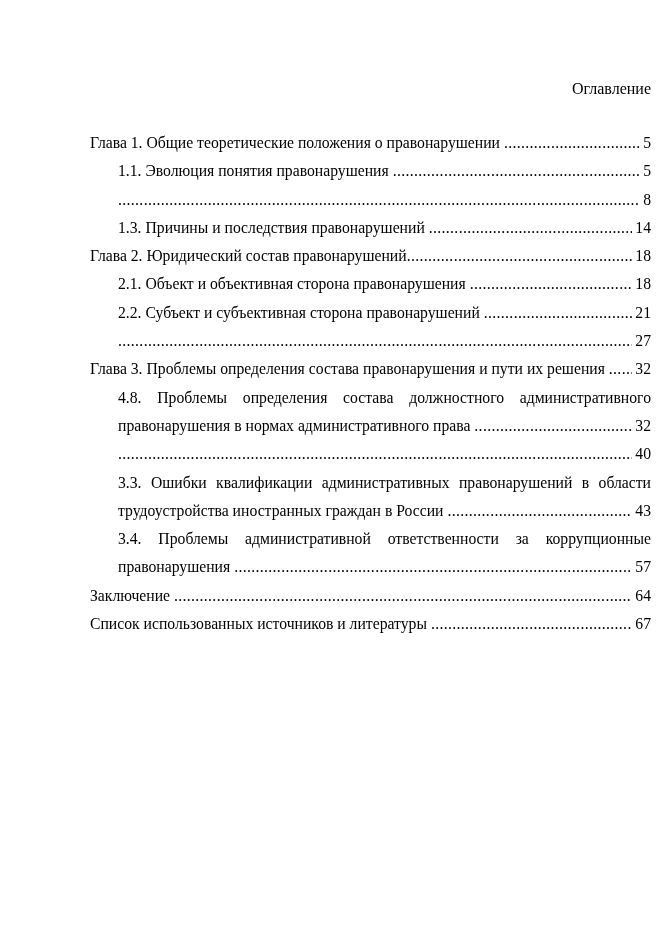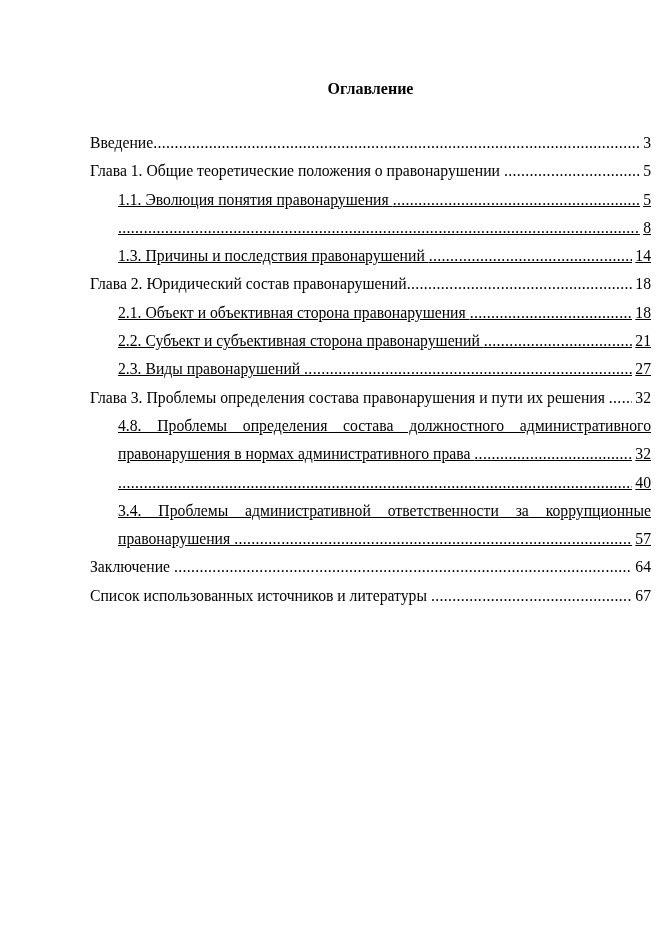--- a/index.html
+++ b/index.html
@@ -14,42 +14,42 @@
     box-sizing: border-box;
     background: #ffffff;
     color: #000000;
     font-family: "Liberation Serif", "DejaVu Serif", serif;
     font-size: 15.7px;
     padding: 78px 19px 0 90px;
     overflow: hidden;
   }
   .toc-title {
     font-size: 16px;
-    font-weight: bold;
-    text-align: center;
+    font-weight: normal;
+    text-align: right;
     line-height: 22px;
     margin: 0 0 29px 0;
   }
   .toc {
     line-height: 28.3px;
   }
   .entry {
     display: flex;
     align-items: baseline;
     line-height: 28.3px;
     height: 28.3px;
   }
   .jline {
     line-height: 28.3px;
     height: 28.3px;
     text-align: justify;
     text-align-last: justify;
     overflow: hidden;
   }
-  .lvl1 { padding-left: 28px; text-decoration: underline; }
+  .lvl1 { padding-left: 28px; }
   .lbl {
     flex: 0 0 auto;
     white-space: pre;
   }
   .dots {
     flex: 1 1 auto;
     overflow: hidden;
     white-space: nowrap;
     letter-spacing: 0.35px;
   }
@@ -62,25 +62,20 @@
   }
 </style>
 </head>
 <body>
 
 <div class="page">
   <h1 class="toc-title">Оглавление</h1>
 
   <nav class="toc">
 
-    <div class="entry">
-      <span class="lbl">Введение</span>
-        <span class="dots"></span>
-        <span class="pg">3</span>
-    </div>
 
     <div class="entry">
       <span class="lbl">Глава 1. Общие теоретические положения о правонарушении </span>
         <span class="dots"></span>
         <span class="pg">5</span>
     </div>
 
     <div class="entry lvl1">
       <span class="lbl">1.1. Эволюция понятия правонарушения </span>
         <span class="dots"></span>
@@ -110,21 +105,20 @@
         <span class="pg">18</span>
     </div>
 
     <div class="entry lvl1">
       <span class="lbl">2.2. Субъект и субъективная сторона правонарушений </span>
         <span class="dots"></span>
         <span class="pg">21</span>
     </div>
 
     <div class="entry lvl1">
-      <span class="lbl">2.3. Виды правонарушений </span>
         <span class="dots"></span>
         <span class="pg">27</span>
     </div>
 
     <div class="entry">
       <span class="lbl">Глава 3. Проблемы определения состава правонарушения и пути их решения </span>
         <span class="dots"></span>
         <span class="pg">32</span>
     </div>
 
@@ -137,20 +131,28 @@
       </div>
     </div>
 
     <div>
       <div class="entry lvl1">
           <span class="dots"></span>
           <span class="pg">40</span>
       </div>
     </div>
 
+    <div>
+      <div class="jline lvl1">3.3. Ошибки квалификации административных правонарушений в области</div>
+      <div class="entry lvl1">
+        <span class="lbl">трудоустройства иностранных граждан в России </span>
+          <span class="dots"></span>
+          <span class="pg">43</span>
+      </div>
+    </div>
 
     <div>
       <div class="jline lvl1">3.4. Проблемы административной ответственности за коррупционные</div>
       <div class="entry lvl1">
         <span class="lbl">правонарушения </span>
           <span class="dots"></span>
           <span class="pg">57</span>
       </div>
     </div>
 

